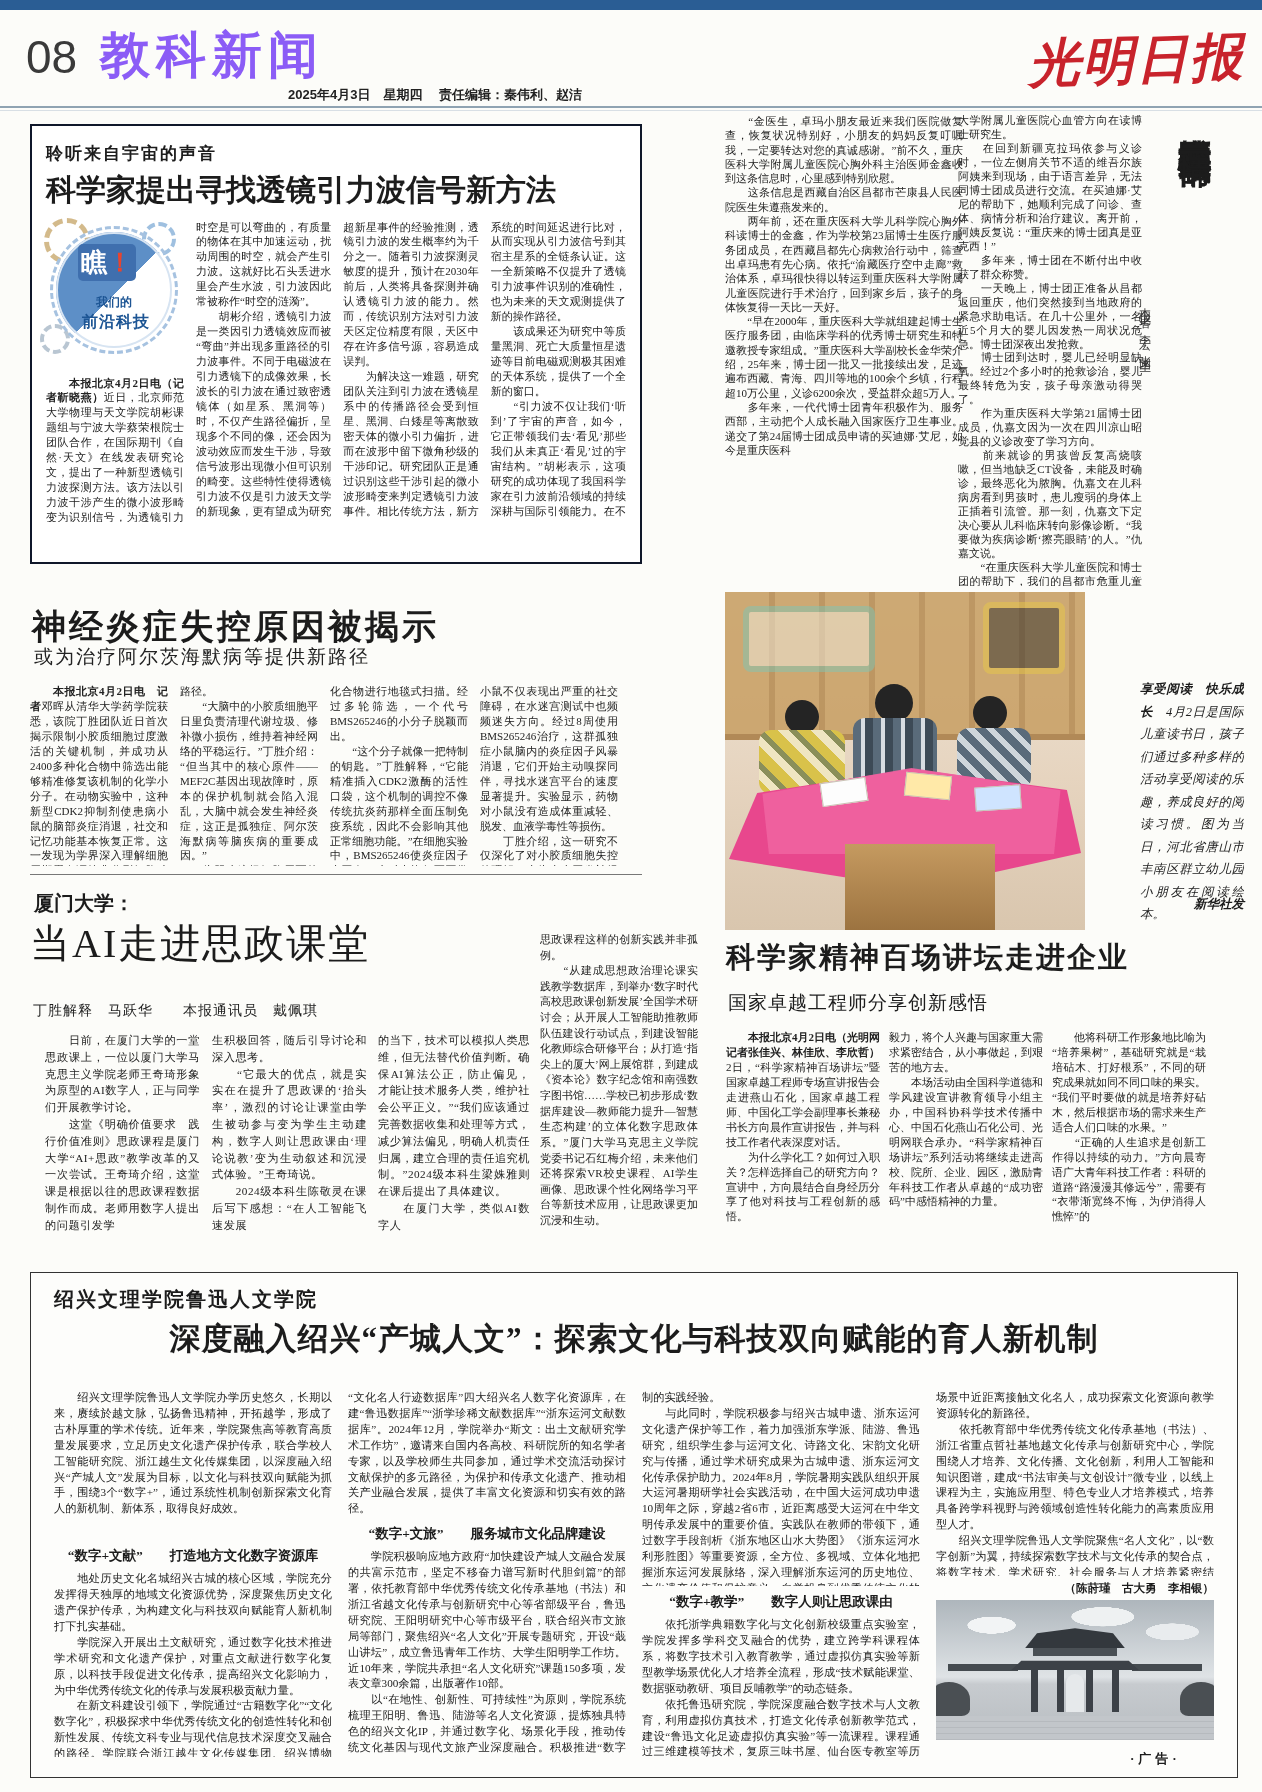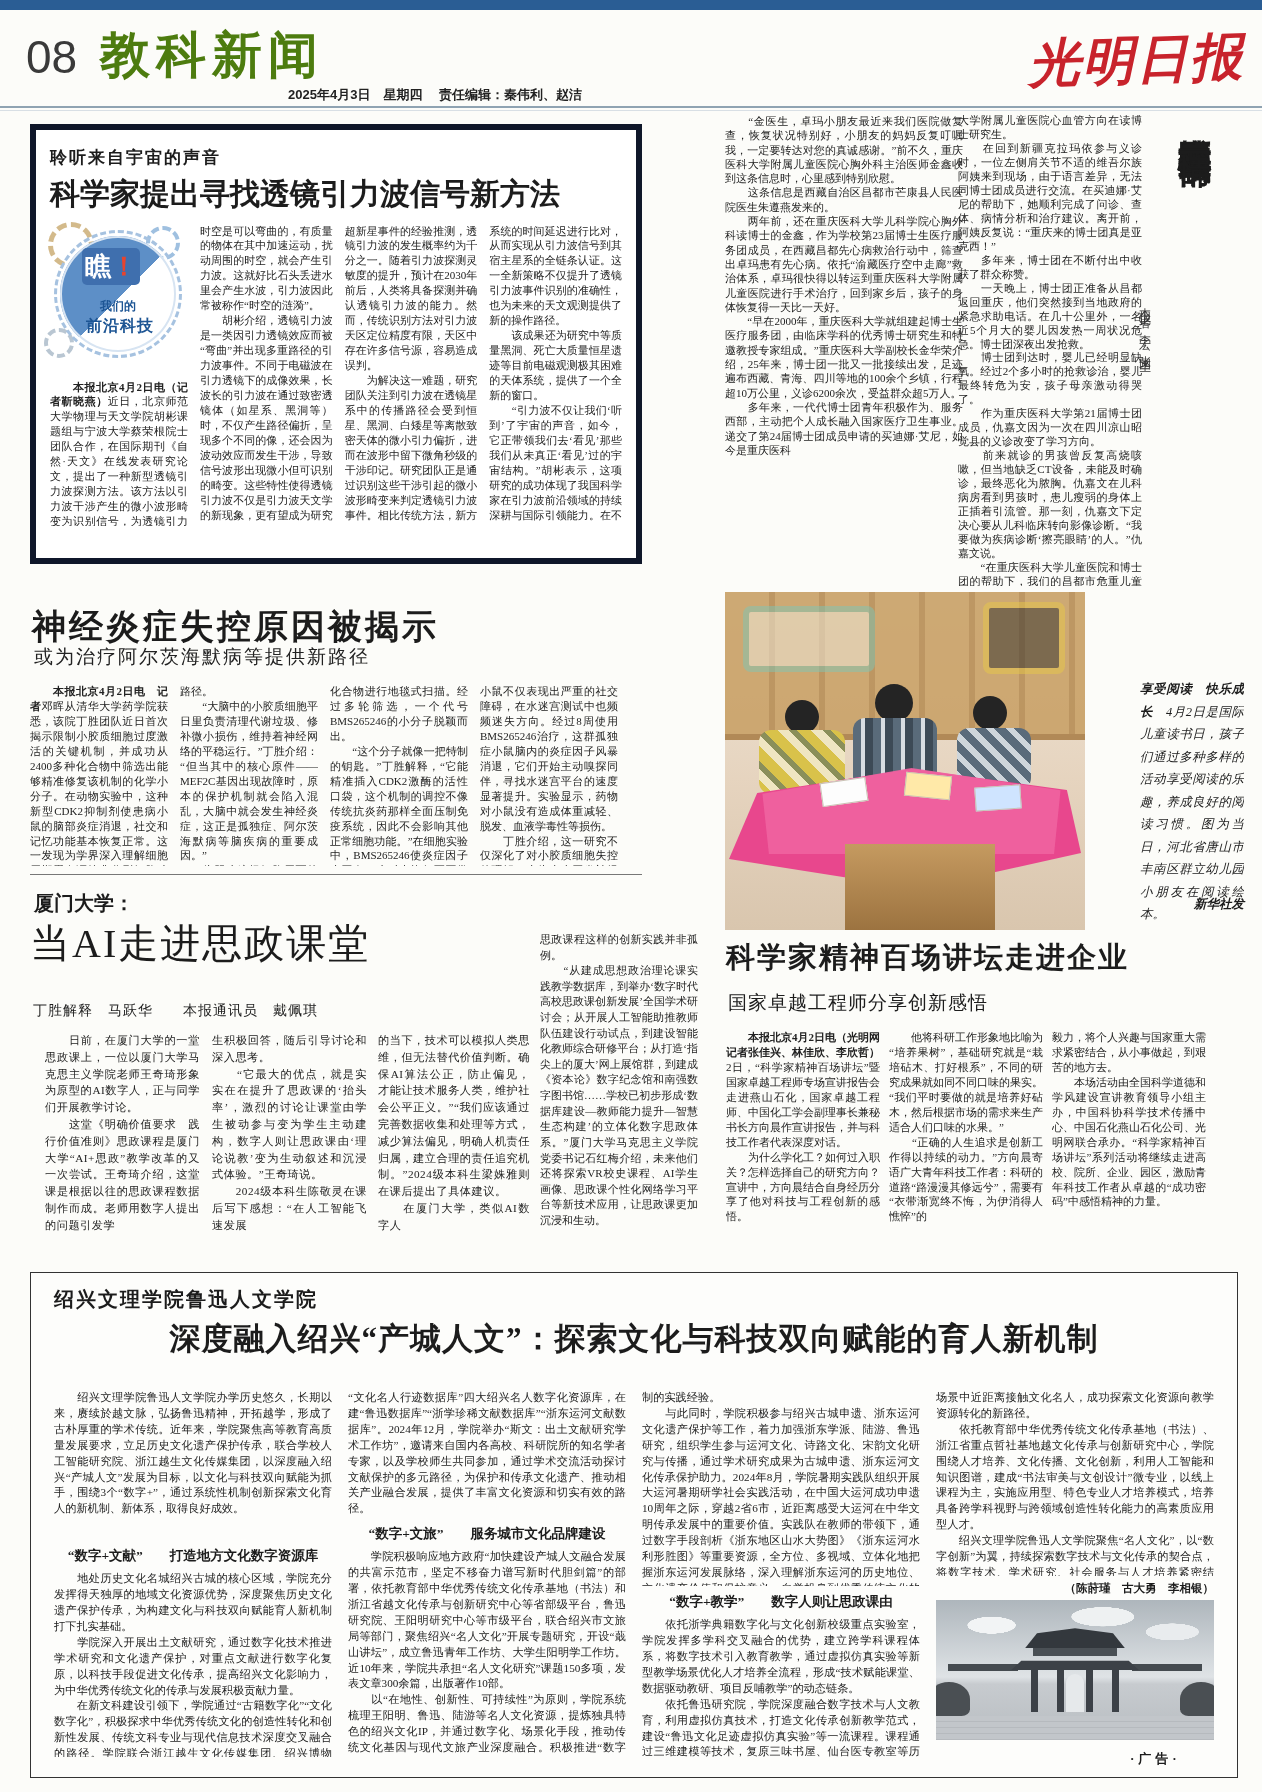--- a/index.html
+++ b/index.html
@@ -6,30 +6,30 @@
   .page{position:relative;width:1262px;height:1792px;margin:0 auto;background:#fcfcf9;
         font-family:"Liberation Serif","DejaVu Serif",serif;color:#1c1c1c;overflow:hidden;}
   .abs{position:absolute;}
   .txt{white-space:pre-line;text-align:justify;overflow:hidden;line-height:1.36;font-size:11px;color:#222;}
   .lead{font-weight:bold;}
   .sans{font-family:"Liberation Sans","DejaVu Sans",sans-serif;}
 
   
   .topbar{left:0;top:0;width:1262px;height:10px;background:#2a5d94;}
   .pagenum{left:26px;top:30px;font-size:46px;color:#3a3a3a;font-family:"Liberation Sans",sans-serif;font-weight:400;}
-  .section-title{left:100px;top:22px;font-size:50px;color:#4d7c0f;font-weight:900;letter-spacing:6px;
+  .section-title{left:100px;top:22px;font-size:50px;color:#8b5cf6;font-weight:900;letter-spacing:6px;
                  font-family:"Liberation Sans","DejaVu Sans",sans-serif;}
   .dateline{left:288px;top:86px;font-size:13px;font-weight:bold;color:#222;}
   .masthead{left:1018px;top:26px;width:226px;font-size:52px;font-weight:900;color:#c8232c;
             font-style:italic;transform:rotate(-2deg);text-align:right;letter-spacing:2px;}
   .hrule{left:0;top:106px;width:1262px;height:2px;background:#8fa3b2;}
   .hrule2{left:0;top:110px;width:1262px;height:1px;background:#d8dfe5;}
 
   
-  .a1box{left:30px;top:124px;width:612px;height:440px;border:6px solid #0f172a;background:#fff;box-sizing:border-box;padding:16px 14px;}
+  .a1box{left:30px;top:124px;width:612px;height:440px;border:2px solid #0f172a;background:#fff;box-sizing:border-box;padding:16px 14px;}
   .a1kicker{font-size:17px;font-weight:bold;letter-spacing:2px;}
   .a1head{font-size:30px;font-weight:900;letter-spacing:0px;margin-top:8px;line-height:1.15;}
   .a1cols{display:flex;gap:12px;margin-top:12px;height:300px;}
   .a1col{width:138px;height:100%;}
 
   
   .badge-wrap{position:relative;width:138px;height:150px;margin-bottom:6px;}
   .badge-ring{position:absolute;left:4px;top:6px;width:128px;height:128px;border-radius:50%;
               border:3px dashed #a6c2e0;box-sizing:border-box;}
   .badge{position:absolute;left:10px;top:12px;width:116px;height:116px;border-radius:50%;
@@ -245,24 +245,24 @@
     <div class="kp-base"></div>
   </div>
   <div class="abs caption"><span class="lead">享受阅读　快乐成长</span><span>　4月2日是国际儿童读书日，孩子们通过多种多样的活动享受阅读的乐趣，养成良好的阅读习惯。图为当日，河北省唐山市丰南区群立幼儿园小朋友在阅读绘本。</span></div>
   <div class="abs caption-credit">新华社发</div>
 
   <div class="abs lechead">科学家精神百场讲坛走进企业</div>
   <div class="abs lecsub">国家卓越工程师分享创新感悟</div>
   <div class="abs leccols">
     <div class="leccol txt"><span class="lead">　　本报北京4月2日电（光明网记者张佳兴、林佳欣、李欣哲）</span><span>2日，“科学家精神百场讲坛”暨国家卓越工程师专场宣讲报告会走进燕山石化，国家卓越工程师、中国化工学会副理事长兼秘书长方向晨作宣讲报告，并与科技工作者代表深度对话。
 　　为什么学化工？如何过入职关？怎样选择自己的研究方向？宣讲中，方向晨结合自身经历分享了他对科技与工程创新的感悟。</span></div>
+    <div class="leccol txt">毅力，将个人兴趣与国家重大需求紧密结合，从小事做起，到艰苦的地方去。
+　　本场活动由全国科学道德和学风建设宣讲教育领导小组主办，中国科协科学技术传播中心、中国石化燕山石化公司、光明网联合承办。“科学家精神百场讲坛”系列活动将继续走进高校、院所、企业、园区，激励青年科技工作者从卓越的“成功密码”中感悟精神的力量。</div>
     <div class="leccol txt">　　他将科研工作形象地比喻为“培养果树”，基础研究就是“栽培砧木、打好根系”，不同的研究成果就如同不同口味的果实。“我们平时要做的就是培养好砧木，然后根据市场的需求来生产适合人们口味的水果。”
 　　“正确的人生追求是创新工作得以持续的动力。”方向晨寄语广大青年科技工作者：科研的道路“路漫漫其修远兮”，需要有“衣带渐宽终不悔，为伊消得人憔悴”的</div>
-    <div class="leccol txt">毅力，将个人兴趣与国家重大需求紧密结合，从小事做起，到艰苦的地方去。
-　　本场活动由全国科学道德和学风建设宣讲教育领导小组主办，中国科协科学技术传播中心、中国石化燕山石化公司、光明网联合承办。“科学家精神百场讲坛”系列活动将继续走进高校、院所、企业、园区，激励青年科技工作者从卓越的“成功密码”中感悟精神的力量。</div>
   </div>
 
   <div class="abs btmbox"></div>
   <div class="abs btmkicker">绍兴文理学院鲁迅人文学院</div>
   <div class="abs btmhead">深度融入绍兴“产城人文”：探索文化与科技双向赋能的育人新机制</div>
   <div class="abs btmcols">
     <div class="btmcol">
       <div class="txt" style="font-size:11.2px;line-height:1.42;height:150px;">　　绍兴文理学院鲁迅人文学院办学历史悠久，长期以来，赓续於越文脉，弘扬鲁迅精神，开拓越学，形成了古朴厚重的学术传统。近年来，学院聚焦高等教育高质量发展要求，立足历史文化遗产保护传承，联合学校人工智能研究院、浙江越生文化传媒集团，以深度融入绍兴“产城人文”发展为目标，以文化与科技双向赋能为抓手，围绕3个“数字+”，通过系统性机制创新探索文化育人的新机制、新体系，取得良好成效。</div>
       <div class="subhead">“数字+文献”　　打造地方文化数字资源库</div>
       <div class="txt" style="font-size:11.2px;line-height:1.42;height:186px;">　　地处历史文化名城绍兴古城的核心区域，学院充分发挥得天独厚的地域文化资源优势，深度聚焦历史文化遗产保护传承，为构建文化与科技双向赋能育人新机制打下扎实基础。

